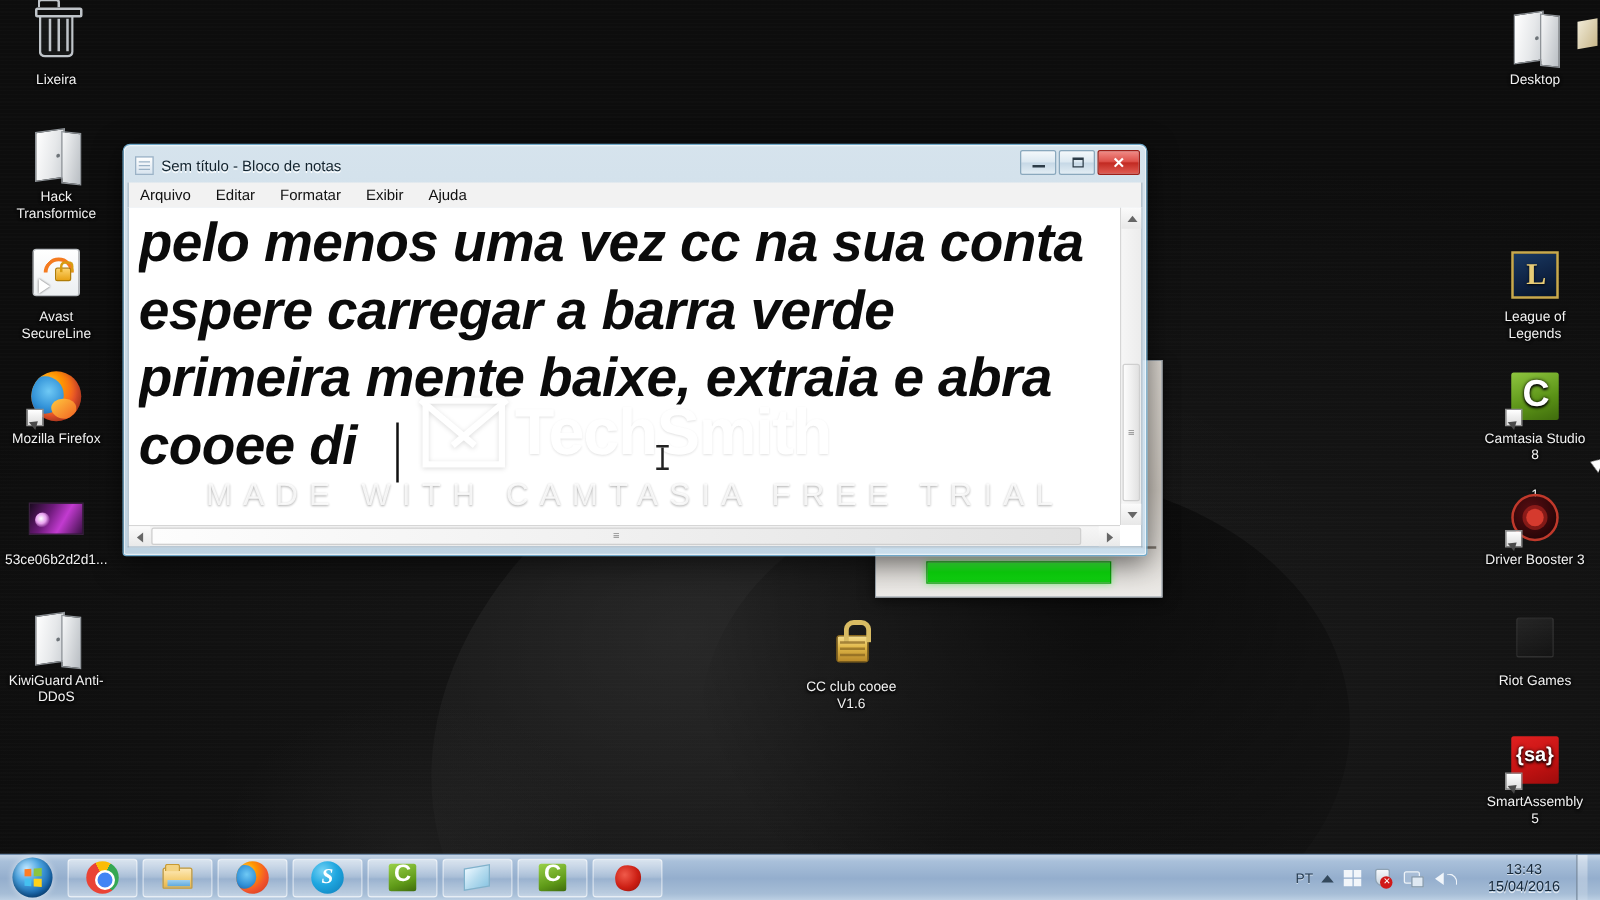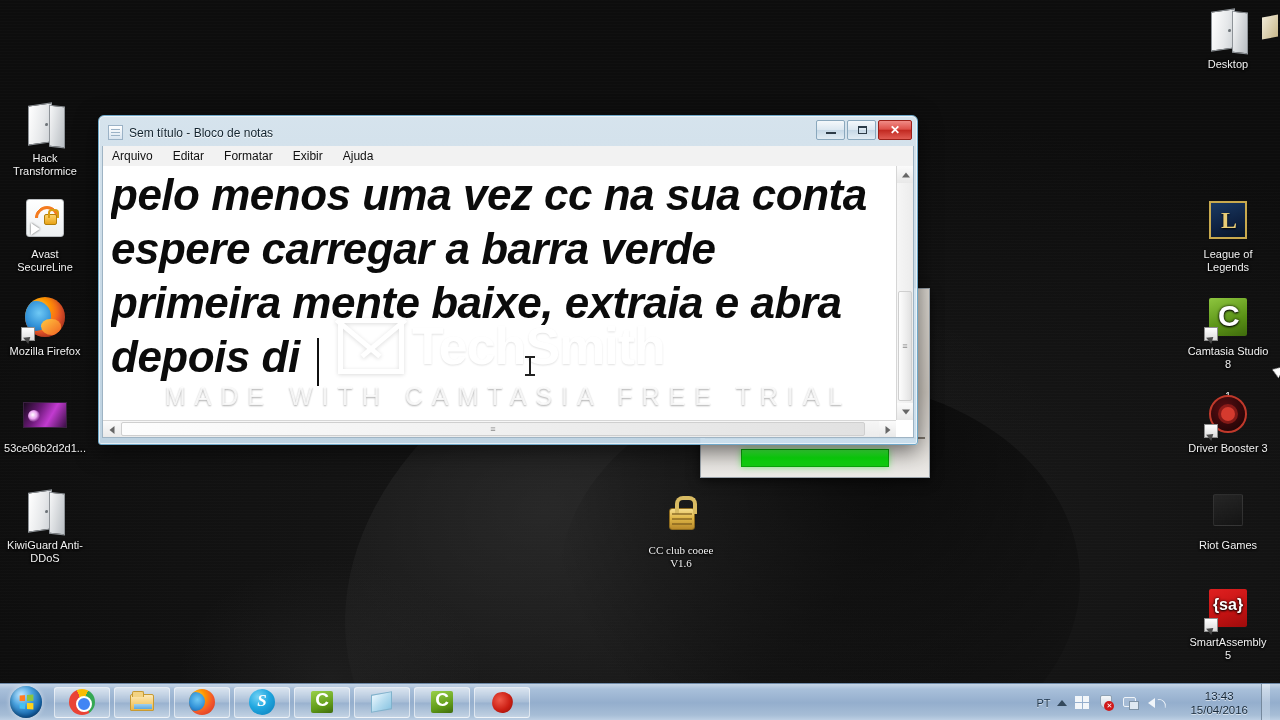--- a/index.html
+++ b/index.html
@@ -706,20 +706,28 @@
 </style>
 </head>
 <body>
 
 <div id="desktop">
 
   <div class="swoosh s1"></div>
   <div class="swoosh s2"></div>
   <div class="swoosh s3"></div>
 
+  <div class="icon-cell" style="left:2px; top:6px;">
+    <div class="icon-art">
+      <div class="bin">
+          <i></i>
+        </div>
+    </div>
+    <span class="icon-label">Lixeira</span>
+  </div>
 
   <div class="icon-cell" style="left:2px; top:100px;">
     <div class="icon-art">
       <div class="door">
           <i></i>
         </div>
     </div>
     <span class="icon-label">Hack Transformice</span>
   </div>
 
@@ -814,21 +822,21 @@
         </div>
       <div class="shortcut"></div>
     </div>
     <span class="icon-label">SmartAssembly 5</span>
   </div>
 
   <div id="partial-icon">
     <div class="bit"></div>
   </div>
 
-  <div class="icon-cell" style="left:638px; top:492px;font-family:Liberation Serif, serif;">
+  <div class="icon-cell" style="left:638px; top:492px;">
     <div class="icon-art">
       <div class="padlock">
           <i></i>
         </div>
     </div>
     <span class="icon-label">CC club cooee</span>
     <span class="icon-label">V1.6</span>
   </div>
 
   <div id="bg-window">
@@ -864,21 +872,21 @@
       <div class="np-menu-item">Exibir</div>
       <div class="np-menu-item">Ajuda</div>
     </div>
 
     <div id="np-client">
 
       <div id="np-text">
         <div class="line">pelo menos uma vez cc na sua conta</div>
         <div class="line">espere carregar a barra verde</div>
         <div class="line">primeira mente baixe, extraia e abra</div>
-        <div class="line">depois di</div>
+        <div class="line">cooee di</div>
       </div>
 
       <div id="np-caret"></div>
 
       <div id="watermark">
         <div id="wm-logo">
           <div id="wm-mark"></div>
           <div>
             <span id="wm-name">TechSmith</span><span id="wm-reg">®</span>
           </div>

